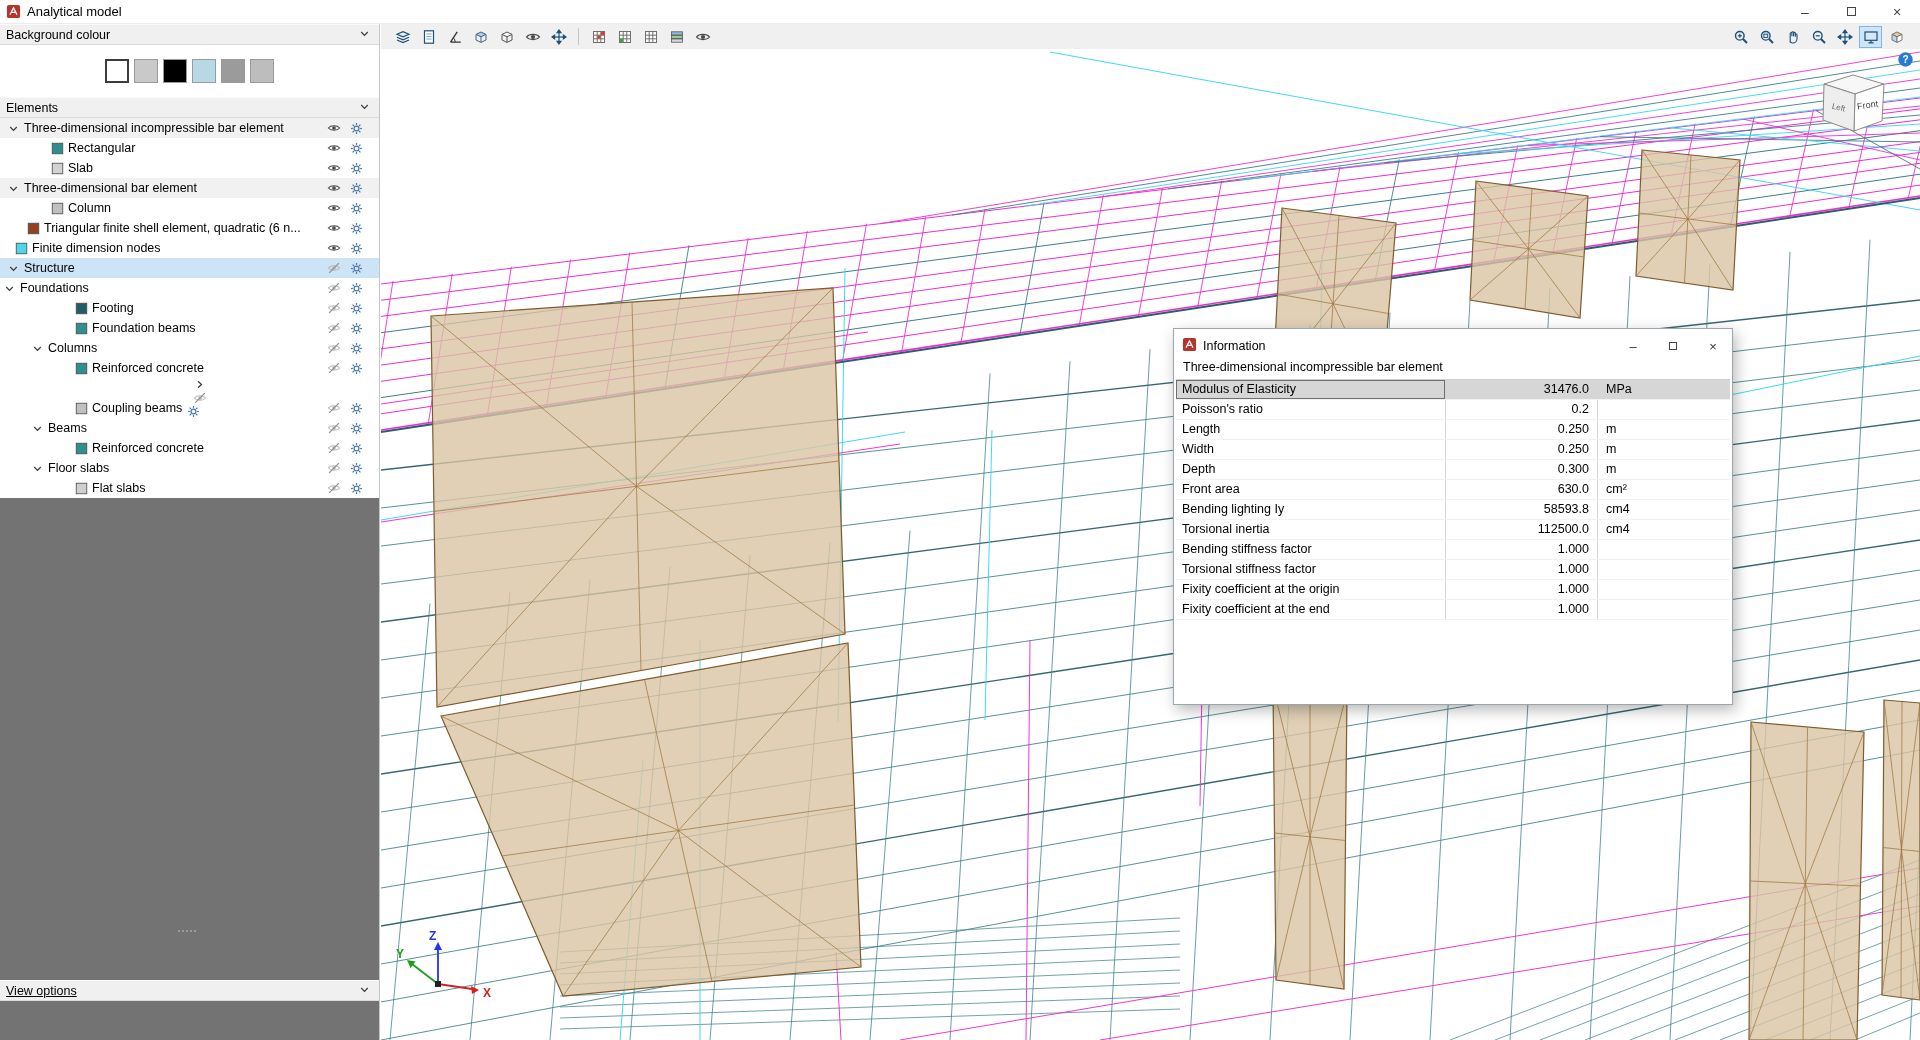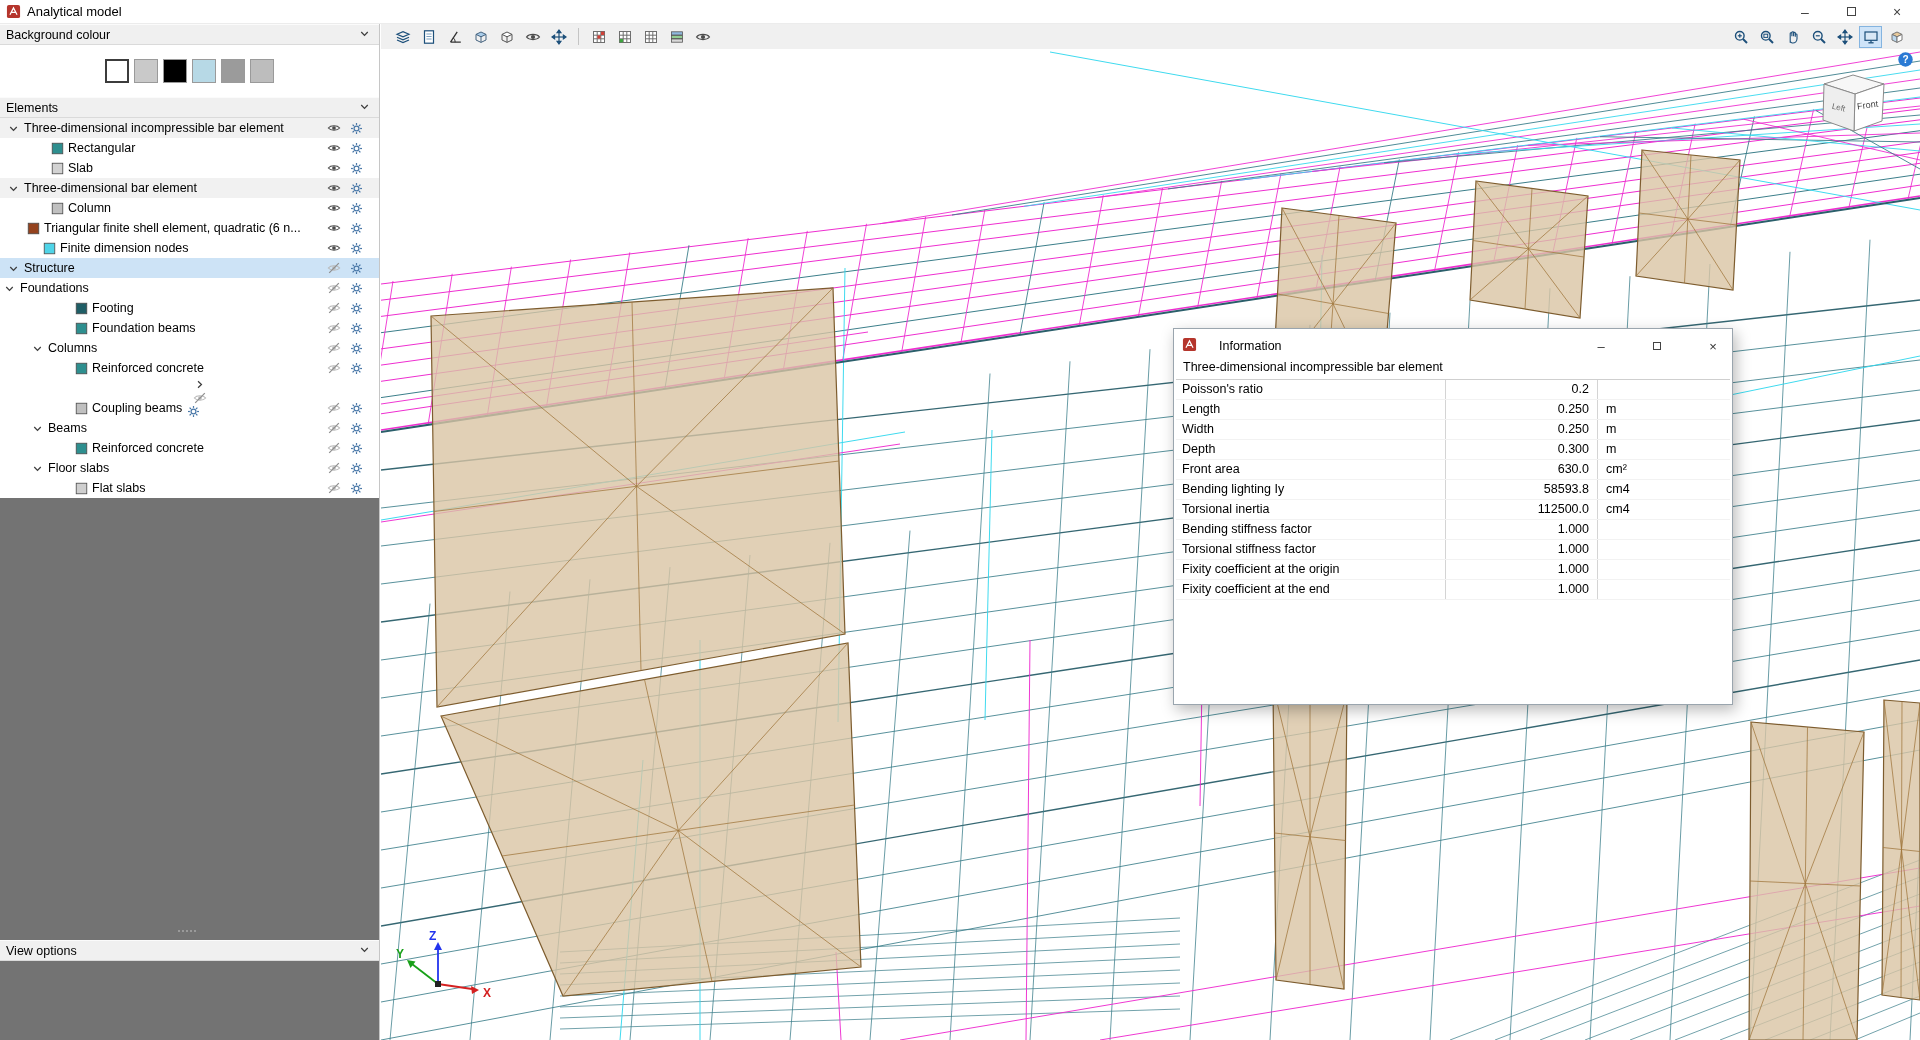--- a/index.html
+++ b/index.html
@@ -27,39 +27,39 @@
   .tree { background:#fff; }
   .tree-row { height:20px; display:flex; align-items:center; font-size:12.5px; background:#fff; }
   .tree-row.grp { background:#f1f1f1; }
   .tree-row.sel { background:#cde3f6; }
   .exp, .sqicon { width:18px; flex:0 0 auto; display:flex; align-items:center; justify-content:center; }
   .tlbl { flex:1 1 auto; white-space:nowrap; overflow:hidden; padding-left:2px; }
   .eyec { width:22px; flex:0 0 auto; display:flex; justify-content:center; align-items:center; }
   .gearc { width:22px; margin-right:12px; flex:0 0 auto; display:flex; justify-content:center; align-items:center; }
   .gripper { position:absolute; top:906px; left:186px; width:2px; height:2px; background:#9a9a9a;
     box-shadow:-8px 0 #9a9a9a, -4px 0 #9a9a9a, 4px 0 #9a9a9a, 8px 0 #9a9a9a; }
-  .view-options { position:absolute; top:916px; left:0; right:0; }
+  .view-options { position:absolute; top:956px; left:0; right:0;text-decoration:underline; }
   .vo-row { height:20px; display:flex; align-items:center; padding-left:8px; font-size:12.5px; gap:8px; }
   .cb { width:13px; height:13px; border:1px solid #8a8a8a; background:#fff; flex:0 0 auto; }
   
   .toolbar-strip { position:absolute; left:381px; top:24px; width:1539px; height:25px; background:#f0f0f0;
     display:flex; align-items:center; z-index:20; }
   .tb-left { display:flex; align-items:center; gap:3px; padding-left:10px; }
   .tb-right { display:flex; align-items:center; gap:3px; margin-left:auto; padding-right:12px; }
   .tbtn { width:23px; height:22px; display:flex; align-items:center; justify-content:center; border:1px solid transparent; }
   .tbtn.hl { background:#cfe4f8; border:1px solid #84b4e0; }
   .tsep { width:1px; height:17px; background:#c4c4c4; margin:0 5px; }
   .help-btn { position:absolute; top:51px; right:6px; width:17px; height:17px; z-index:25; display:flex; }
   
   .viewport { position:absolute; left:381px; top:49px; width:1539px; height:991px; background:#fff; z-index:1; }
   #scene { display:block; }
   
   .dialog { position:absolute; left:1173px; top:328px; width:560px; height:377px; background:#fff;
     border:1px solid #9aa5ae; box-shadow:3px 5px 14px rgba(0,0,0,.28); z-index:50; }
-  .dialog-titlebar { height:27px; display:flex; align-items:center; gap:22px; padding:7px 2px 0 8px; background:#fff; }
+  .dialog-titlebar { height:27px; display:flex; align-items:center; gap:6px; padding:7px 2px 0 8px; background:#fff; }
   .dialog-title { font-size:12.5px; flex:1; }
   .dlg-btn { width:34px; height:23px; display:flex; align-items:center; justify-content:center; color:#333; font-size:13px; }
   .dlg-btn .maxbox { width:8px; height:8px; }
   .dialog-subtitle { height:23px; line-height:23px; padding:0 9px; font-size:12.5px; }
   .dialog-table { margin:0 2px; border-top:1px solid #cfcfcf; }
   .irow { display:flex; height:20px; line-height:19px; font-size:12.5px; background:#fff; border-bottom:1px solid #f2f2f2; }
   .irow.sel { background:#d6d6d6; }
   .irow.sel .ilabel { box-shadow:inset 0 0 0 1px #6f6f6f; }
   .ilabel { width:270px; padding-left:6px; border-right:1px solid #d4d4d4; white-space:nowrap; overflow:hidden; }
   .ival { width:152px; text-align:right; padding-right:8px; border-right:1px solid #d4d4d4; }
@@ -274,21 +274,21 @@
               <line x1="1.2" y1="8" x2="3.6" y2="8"></line>
               <line x1="12.4" y1="8" x2="14.8" y2="8"></line>
               <line x1="3.2" y1="3.2" x2="4.9" y2="4.9"></line>
               <line x1="11.1" y1="11.1" x2="12.8" y2="12.8"></line>
               <line x1="12.8" y1="3.2" x2="11.1" y2="4.9"></line>
               <line x1="4.9" y1="11.1" x2="3.2" y2="12.8"></line>
             </g>
           </svg>
         </span>
       </div>
-      <div class="tree-row" style="padding-left: 40px; justify-content: space-between;">
+      <div class="tree-row" style="padding-left: 12px; justify-content: space-between;">
         <span class="sqicon">
           <svg width="13" height="13" viewBox="0 0 16 16">
             <rect x="1.5" y="1.5" width="13" height="13" fill="#4fd4e8" stroke="#4a4a4a"></rect>
           </svg>
         </span>
         <span class="tlbl">Finite dimension nodes</span>
         <span class="eyec">
           <svg width="14" height="14" viewBox="0 0 16 16">
             <path d="M1.5 8 C4.2 4.6 11.8 4.6 14.5 8 C11.8 11.4 4.2 11.4 1.5 8 Z" fill="none" stroke="#4b4b4b" stroke-width="1.2"></path>
             <circle cx="8" cy="8" r="2.1" fill="#4b4b4b"></circle>
@@ -1077,20 +1077,25 @@
         </svg></span>
     <span class="dialog-title">Information</span>
     <div class="dlg-btn">–</div>
     <div class="dlg-btn">
         <span class="maxbox"></span>
       </div>
     <div class="dlg-btn">×</div>
   </div>
   <div class="dialog-subtitle">Three-dimensional incompressible bar element</div>
   <div class="dialog-table" id="info-table">
+      <div class="irow sel">
+        <div class="ilabel">Modulus of Elasticity</div>
+        <div class="ival">31476.0</div>
+        <div class="iunit">MPa</div>
+      </div>
       <div class="irow">
         <div class="ilabel">Poisson's ratio</div>
         <div class="ival">0.2</div>
         <div class="iunit"></div>
       </div>
       <div class="irow">
         <div class="ilabel">Length</div>
         <div class="ival">0.250</div>
         <div class="iunit">m</div>
       </div>

